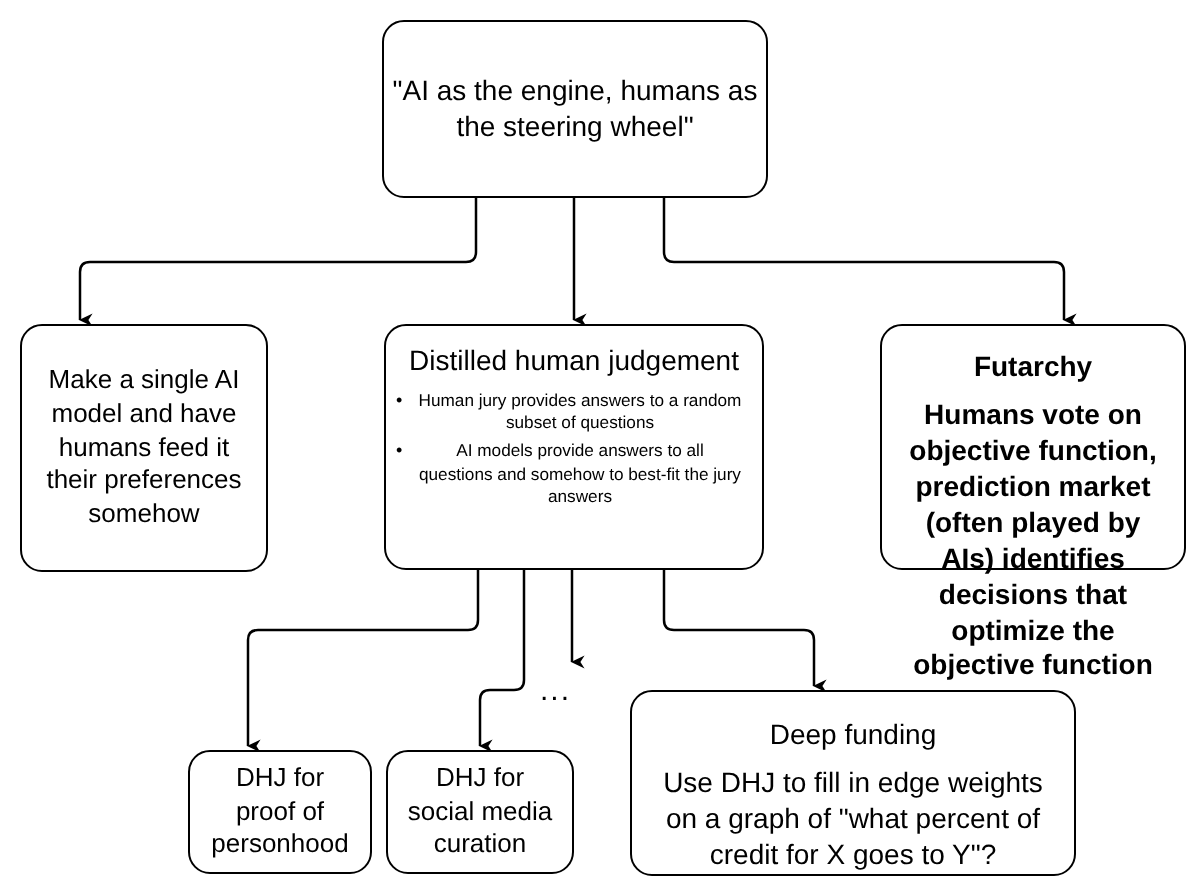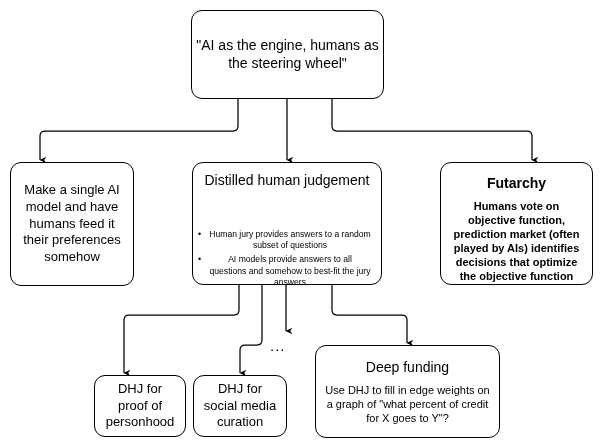--- a/index.html
+++ b/index.html
@@ -6,21 +6,21 @@
   body{width:600px;height:446px;overflow:hidden;
        font-family:"Liberation Sans","DejaVu Sans",sans-serif;color:#000;}
   #canvas{position:relative;width:600px;height:446px;background:#ffffff;}
   svg.edges{position:absolute;left:0;top:0;width:600px;height:446px;}
   .node{position:absolute;box-sizing:border-box;background:#ffffff;
         border:1.4px solid #000000;border-radius:11px;
         display:flex;flex-direction:column;align-items:center;
         justify-content:center;text-align:center;}
   .node .title{font-size:13.5px;line-height:1.22;}
   .node .title.big{font-size:14px;}
-  .node .body{font-size:11px;line-height:1.28;margin-top:7px;}
+  .node .body{font-size:14px;line-height:1.28;margin-top:7px;}
   .node .plain{font-size:13px;line-height:1.3;padding:0 8px;}
   .bullets{list-style:none;margin:6px 0 0 0;padding:0 10px 0 16px;
            font-size:8.6px;line-height:1.3;text-align:center;}
   .bullets li{position:relative;margin:0 0 3px 0;}
   .bullets li:last-child{margin-bottom:0;}
   .bullets li .dot{position:absolute;left:-11px;top:0px;font-size:9px;line-height:1.3;}
   .ellipsis{position:absolute;font-size:15px;letter-spacing:1px;
             line-height:1;color:#000;}
 </style>
 </head>
@@ -53,21 +53,21 @@
   </svg>
 
   <div class="node" style="left:191px;top:10px;width:193px;height:89px;">
     <div class="title big">"AI as the engine, humans as the steering wheel"</div>
   </div>
 
   <div class="node" style="left:10px;top:162px;width:124px;height:124px;">
     <div class="plain">Make a single AI model and have humans feed it their preferences somehow</div>
   </div>
 
-  <div class="node" style="left:192px;top:162px;width:190px;height:123px;justify-content:flex-start;padding-top:9px;gap:34px;">
+  <div class="node" style="left:192px;top:162px;width:190px;height:123px;justify-content:flex-start;padding-top:9px;">
     <div class="title big">Distilled human judgement</div>
     <ul class="bullets">
       <li>
         <span class="dot">•</span>
         <span>Human jury provides answers to a random subset of questions</span>
       </li>
       <li>
         <span class="dot">•</span>
         <span>AI models provide answers to all questions and somehow to best-fit the jury answers</span>
       </li>
@@ -80,20 +80,20 @@
   </div>
 
   <div class="node" style="left:94px;top:375px;width:92px;height:62px;">
     <div class="plain">DHJ for proof of personhood</div>
   </div>
 
   <div class="node" style="left:193px;top:375px;width:94px;height:62px;">
     <div class="plain">DHJ for social media curation</div>
   </div>
 
-  <div class="node" style="left:315px;top:345px;width:185px;height:93px;justify-content:flex-start;padding:13px 7px 0 7px;">
+  <div class="node" style="left:315px;top:345px;width:223px;height:93px;justify-content:flex-start;padding:13px 7px 0 7px;">
     <div class="title big">Deep funding</div>
     <div class="body">Use DHJ to fill in edge weights on a graph of "what percent of credit for X goes to Y"?</div>
   </div>
 
   <div class="ellipsis" style="left:270px;top:338px;">...</div>
 
 </div>
 
 </body></html>

